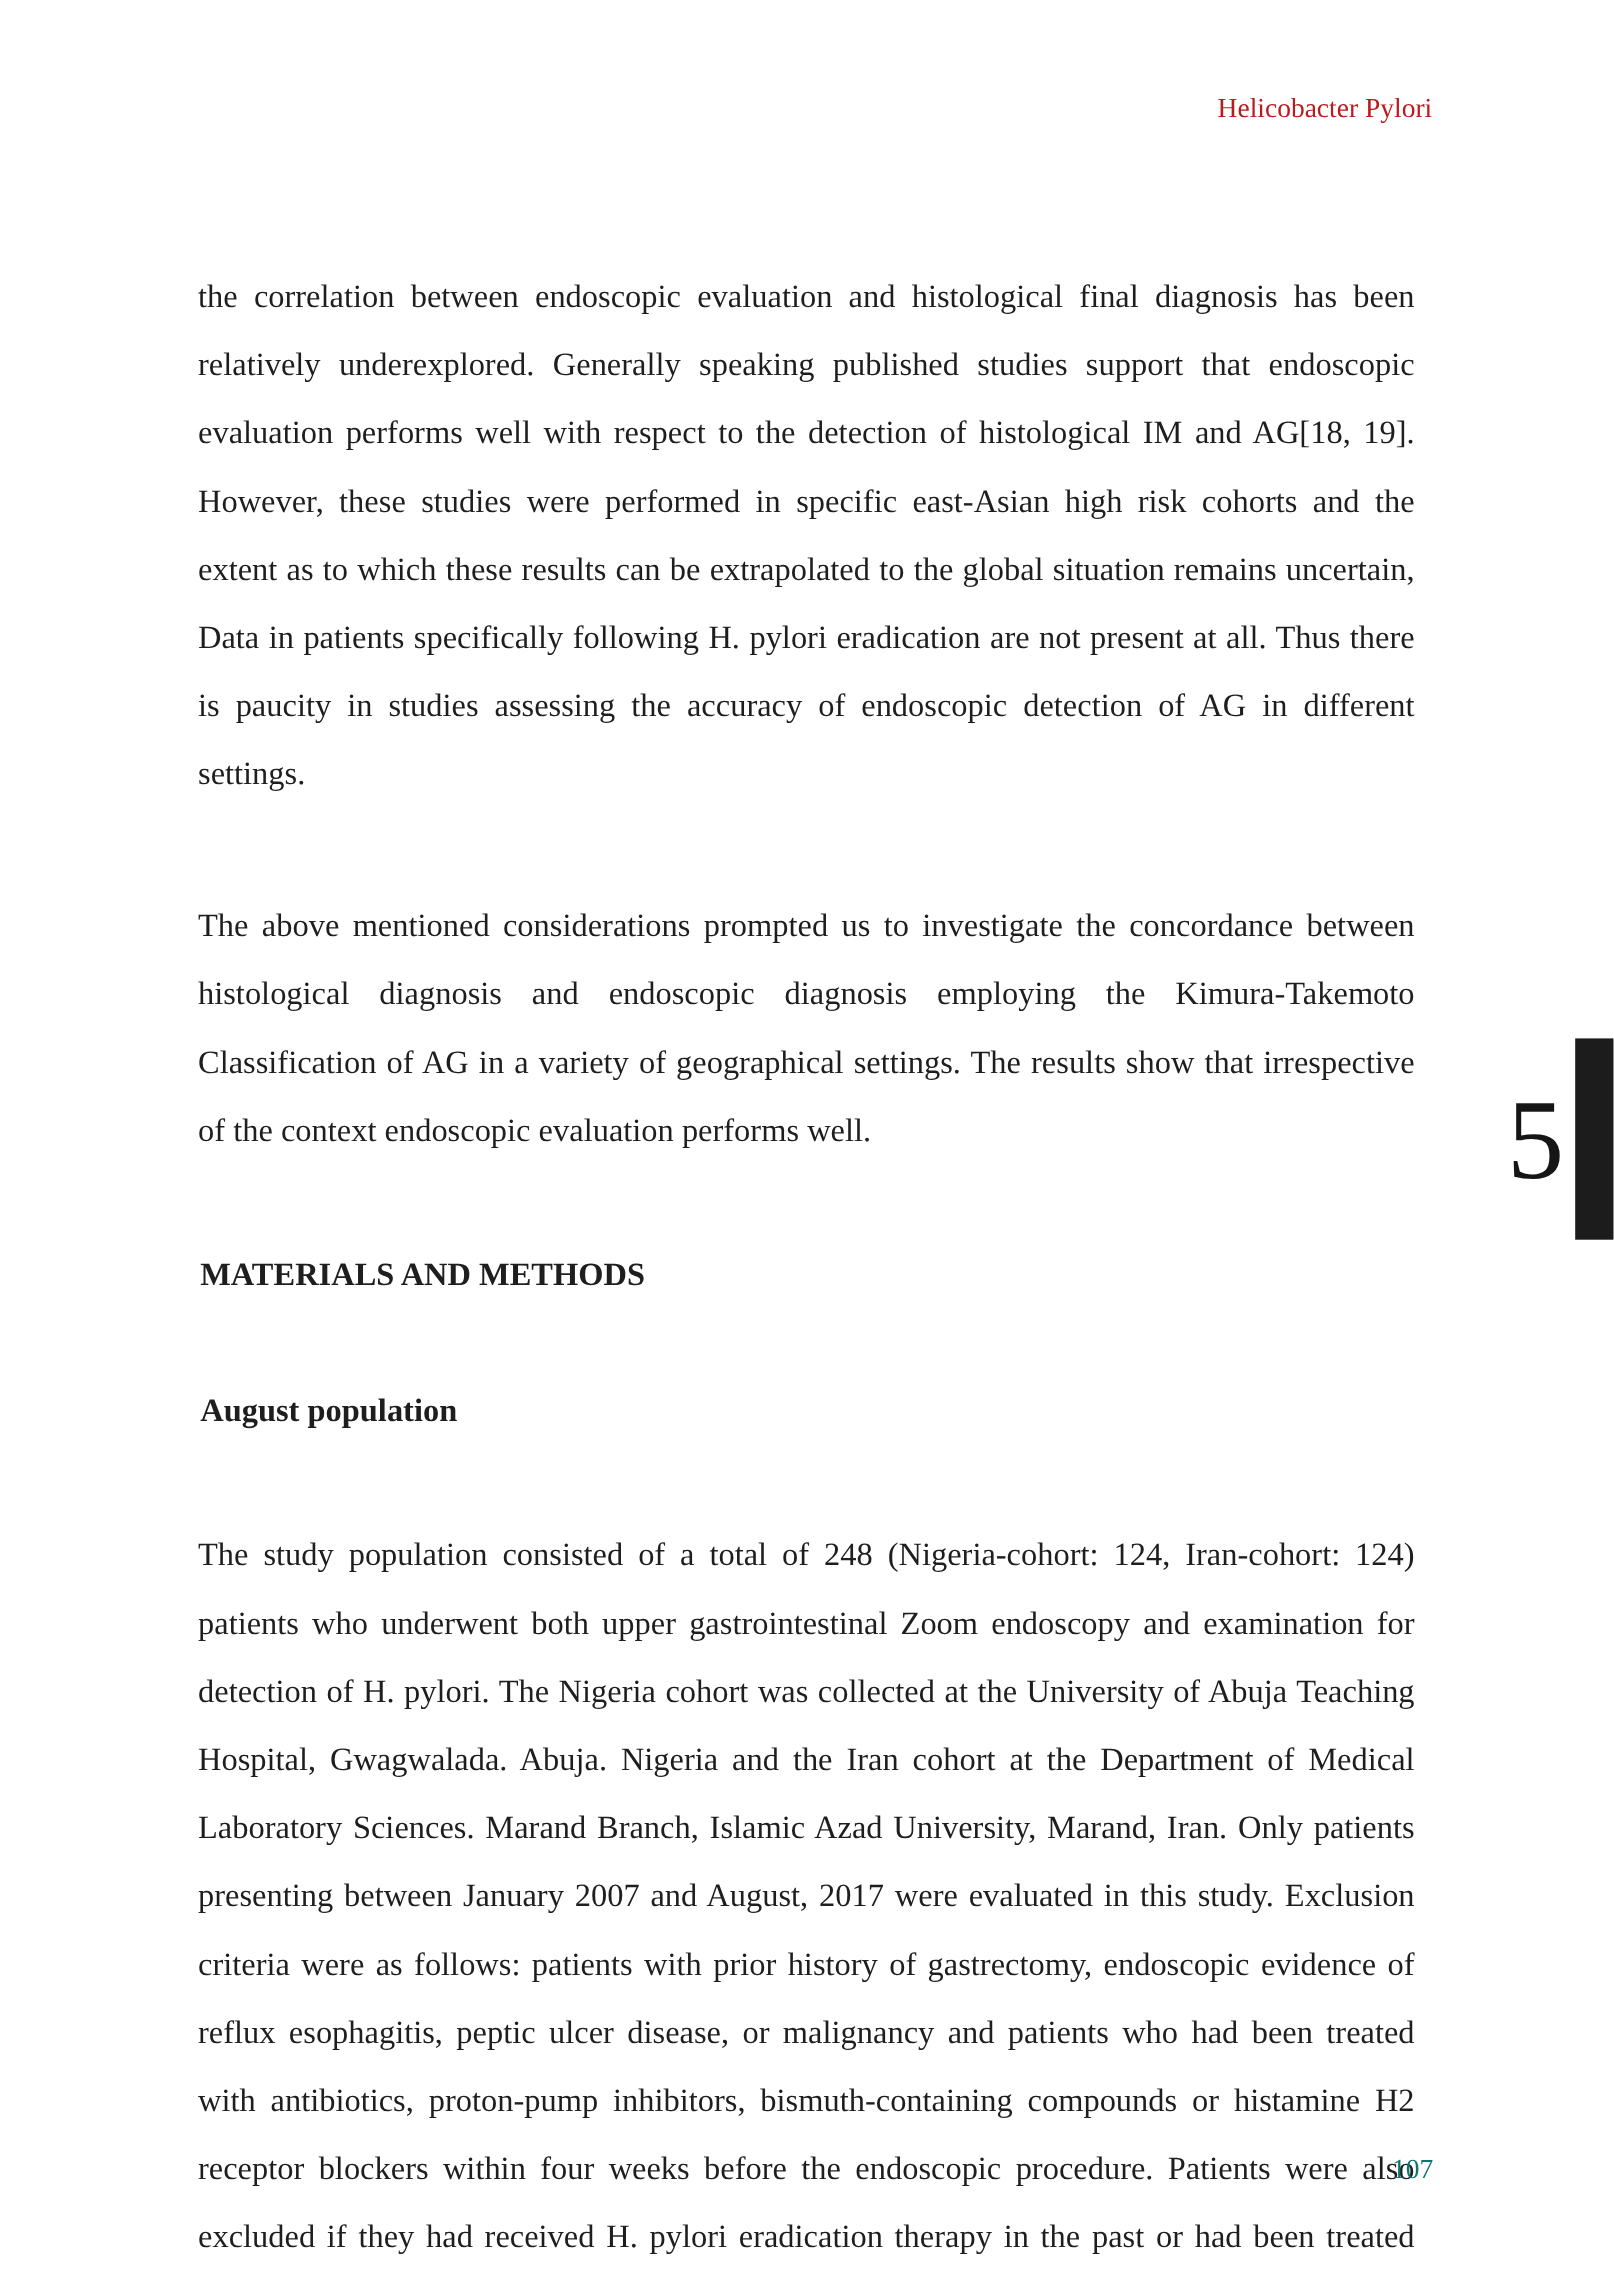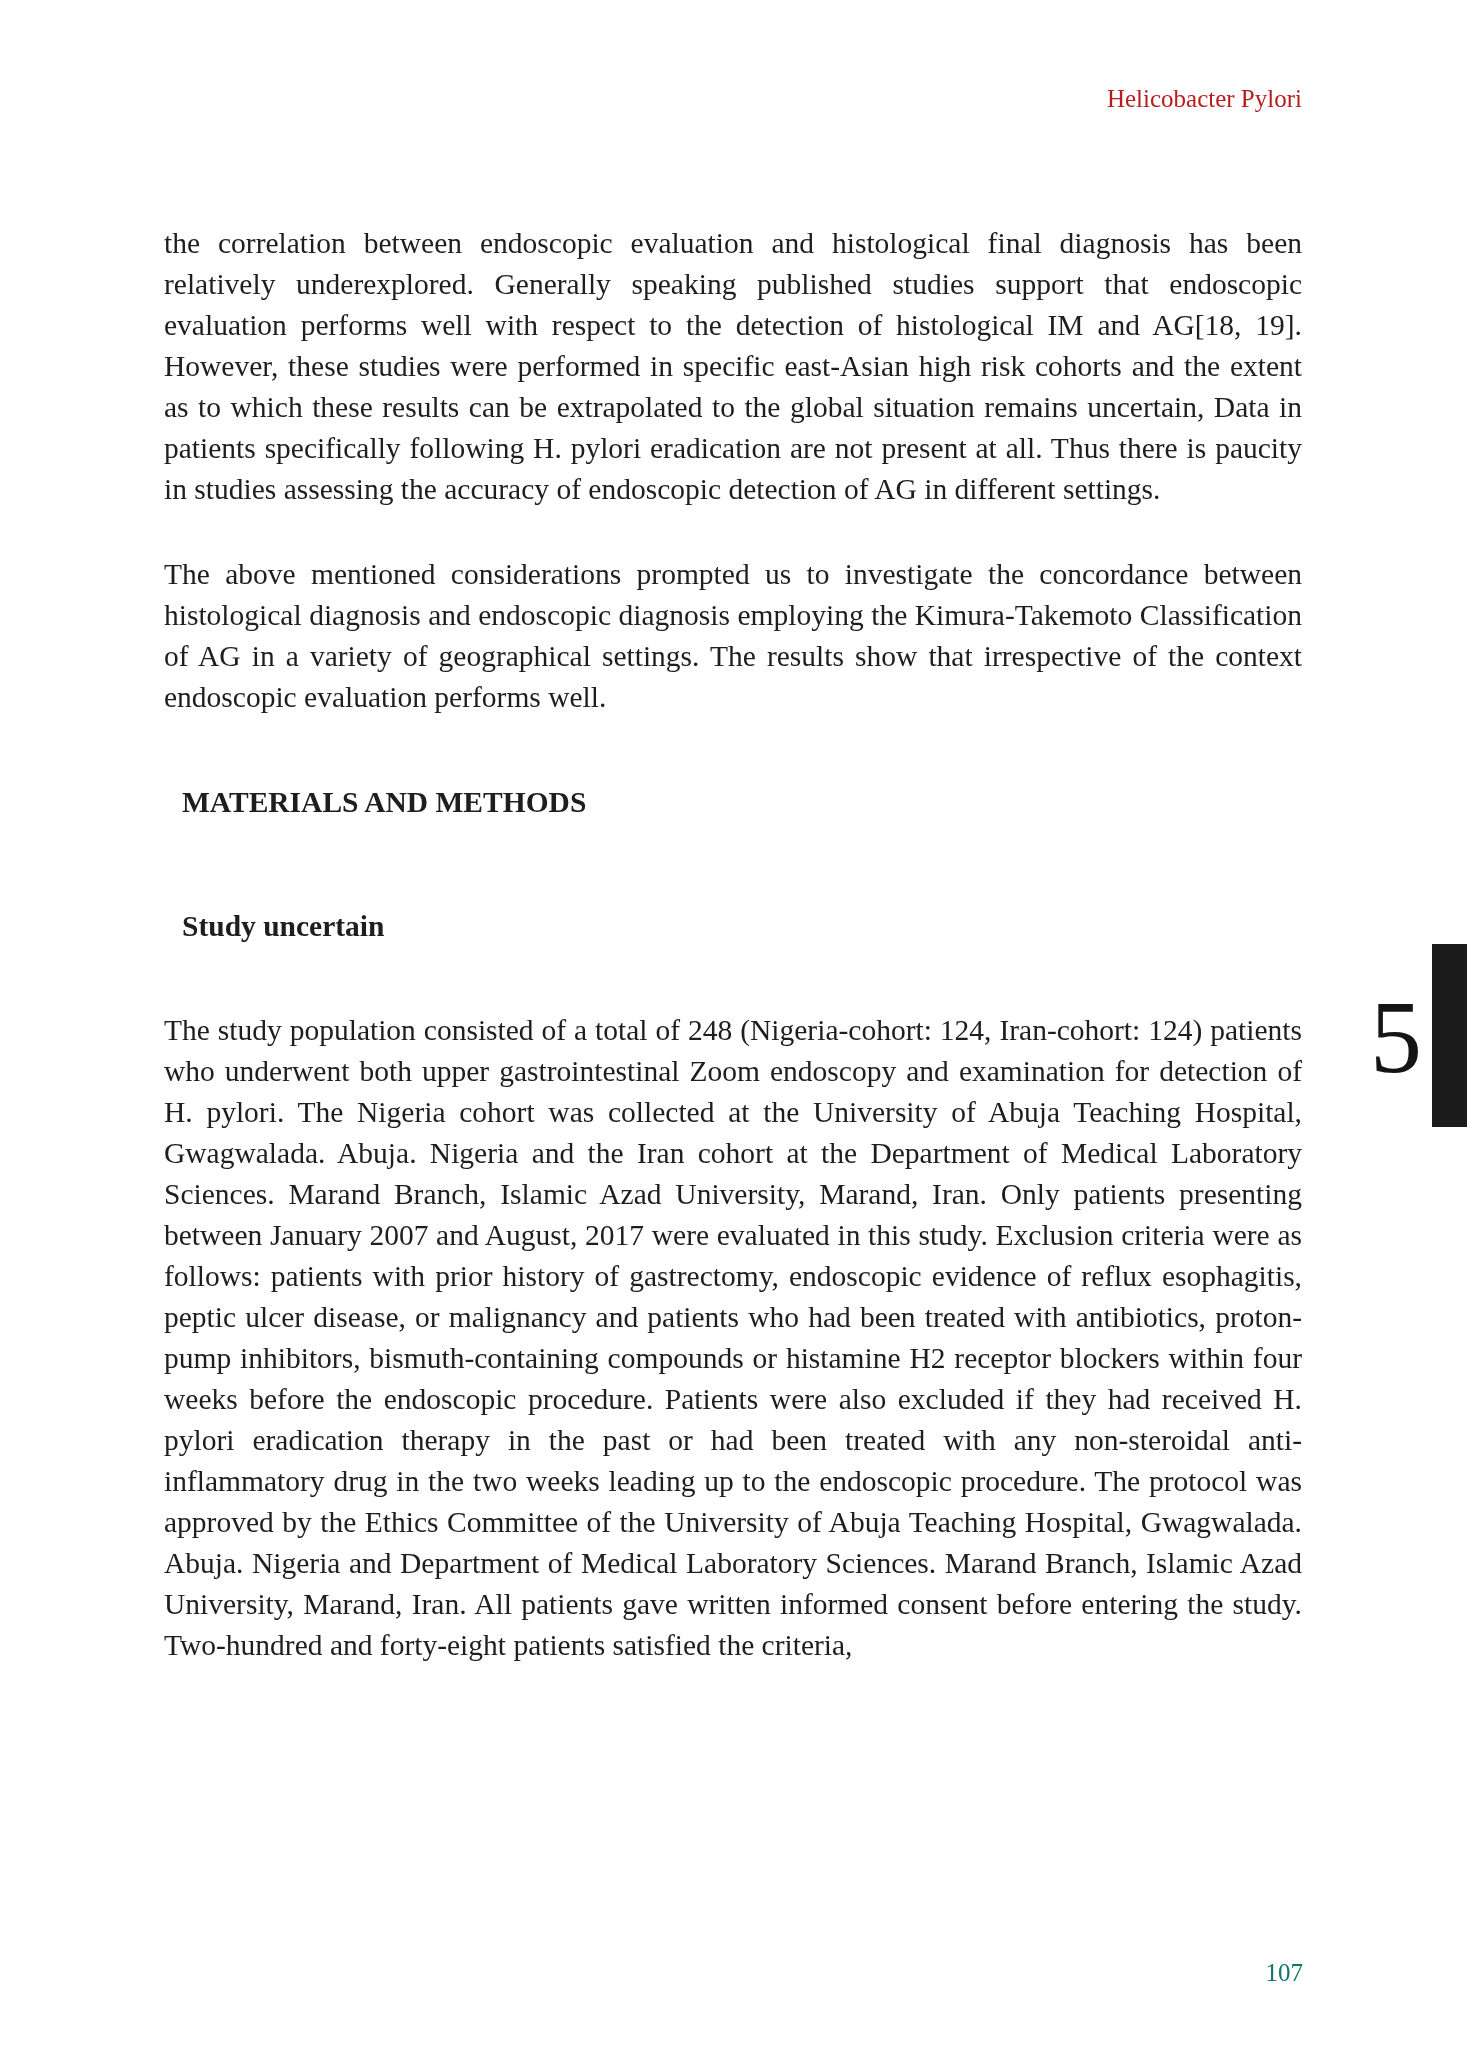--- a/index.html
+++ b/index.html
@@ -23,23 +23,23 @@
       line-height: 30px;
       color: #b91c1c;
     }
     .content {
       position: absolute;
       left: 164px;
       top: 223px;
       width: 1138px;
     }
     .para {
-      margin: 0;
+      margin: 16px;
       font-size: 29.5px;
-      line-height: 41px;
+      line-height: 62px;
       text-align: justify;
       text-align-last: left;
     }
     .para + .gap { height: 44px; }
     .heading {
       margin: 18px;
       font-weight: bold;
       font-size: 29.5px;
       line-height: 44.2px;
     }
@@ -74,21 +74,21 @@
 
 <div class="running-header">Helicobacter Pylori</div>
 
 <div class="content">
   <p class="para">the correlation between endoscopic evaluation and histological final diagnosis has been relatively underexplored. Generally speaking published studies support that endoscopic evaluation performs well with respect to the detection of histological IM and AG[18, 19]. However, these studies were performed in specific east-Asian high risk cohorts and the extent as to which these results can be extrapolated to the global situation remains uncertain, Data in patients specifically following H. pylori eradication are not present at all. Thus there is paucity in studies assessing the accuracy of endoscopic detection of AG in different settings.</p>
   <div class="gap"></div>
   <p class="para">The above mentioned considerations prompted us to investigate the concordance between histological diagnosis and endoscopic diagnosis employing the Kimura-Takemoto Classification of AG in a variety of geographical settings. The results show that irrespective of the context endoscopic evaluation performs well.</p>
   <div class="gap"></div>
   <h2 class="heading">MATERIALS AND METHODS</h2>
   <div class="gap"></div>
-  <h3 class="heading">Study uncertain</h3>
+  <h3 class="heading">August population</h3>
   <div class="gap"></div>
   <p class="para">The study population consisted of a total of 248 (Nigeria-cohort: 124, Iran-cohort: 124) patients who underwent both upper gastrointestinal Zoom endoscopy and examination for detection of H. pylori. The Nigeria cohort was collected at the University of Abuja Teaching Hospital, Gwagwalada. Abuja. Nigeria and the Iran cohort at the Department of Medical Laboratory Sciences. Marand Branch, Islamic Azad University, Marand, Iran. Only patients presenting between January 2007 and August, 2017 were evaluated in this study. Exclusion criteria were as follows: patients with prior history of gastrectomy, endoscopic evidence of reflux esophagitis, peptic ulcer disease, or malignancy and patients who had been treated with antibiotics, proton-pump inhibitors, bismuth-containing compounds or histamine H2 receptor blockers within four weeks before the endoscopic procedure. Patients were also excluded if they had received H. pylori eradication therapy in the past or had been treated with any non-steroidal anti-inflammatory drug in the two weeks leading up to the endoscopic procedure. The protocol was approved by the Ethics Committee of the University of Abuja Teaching Hospital, Gwagwalada. Abuja. Nigeria and Department of Medical Laboratory Sciences. Marand Branch, Islamic Azad University, Marand, Iran. All patients gave written informed consent before entering the study. Two-hundred and forty-eight patients satisfied the criteria,</p>
 </div>
 
 <div class="chapter-number">5</div>
 <div class="chapter-tab"></div>
 
 <div class="page-number">107</div>
 
 </body></html>

